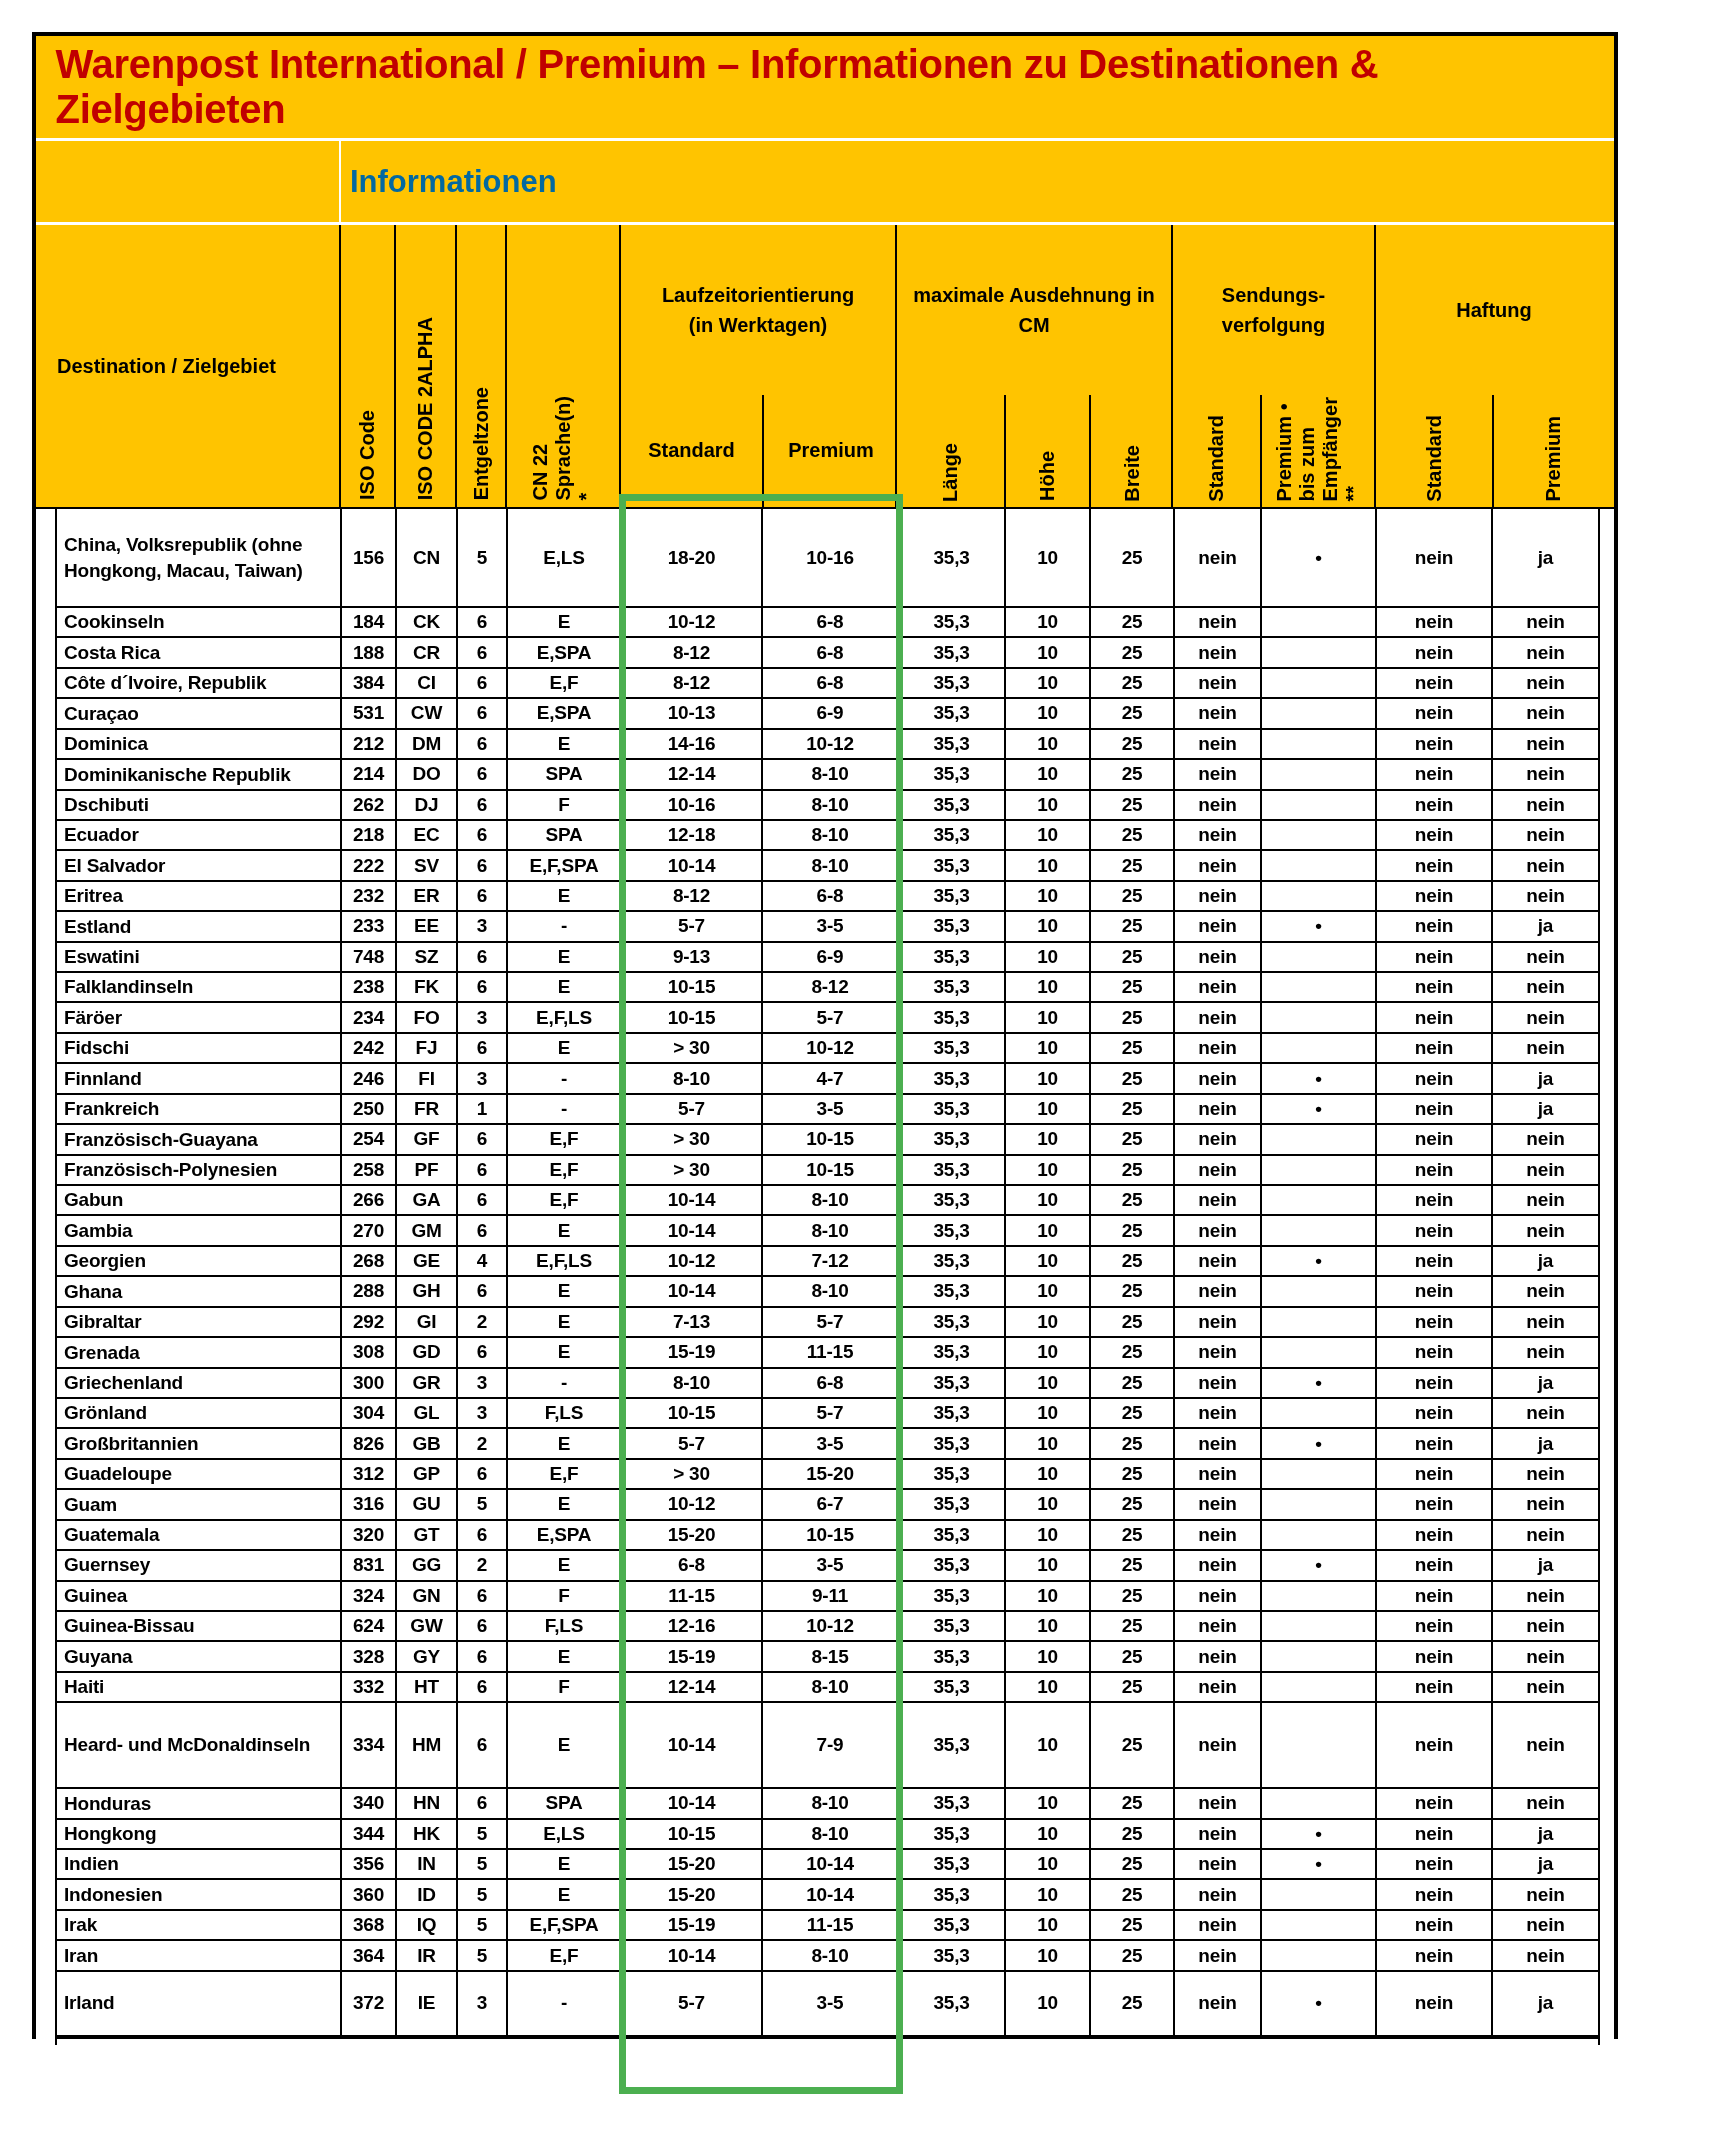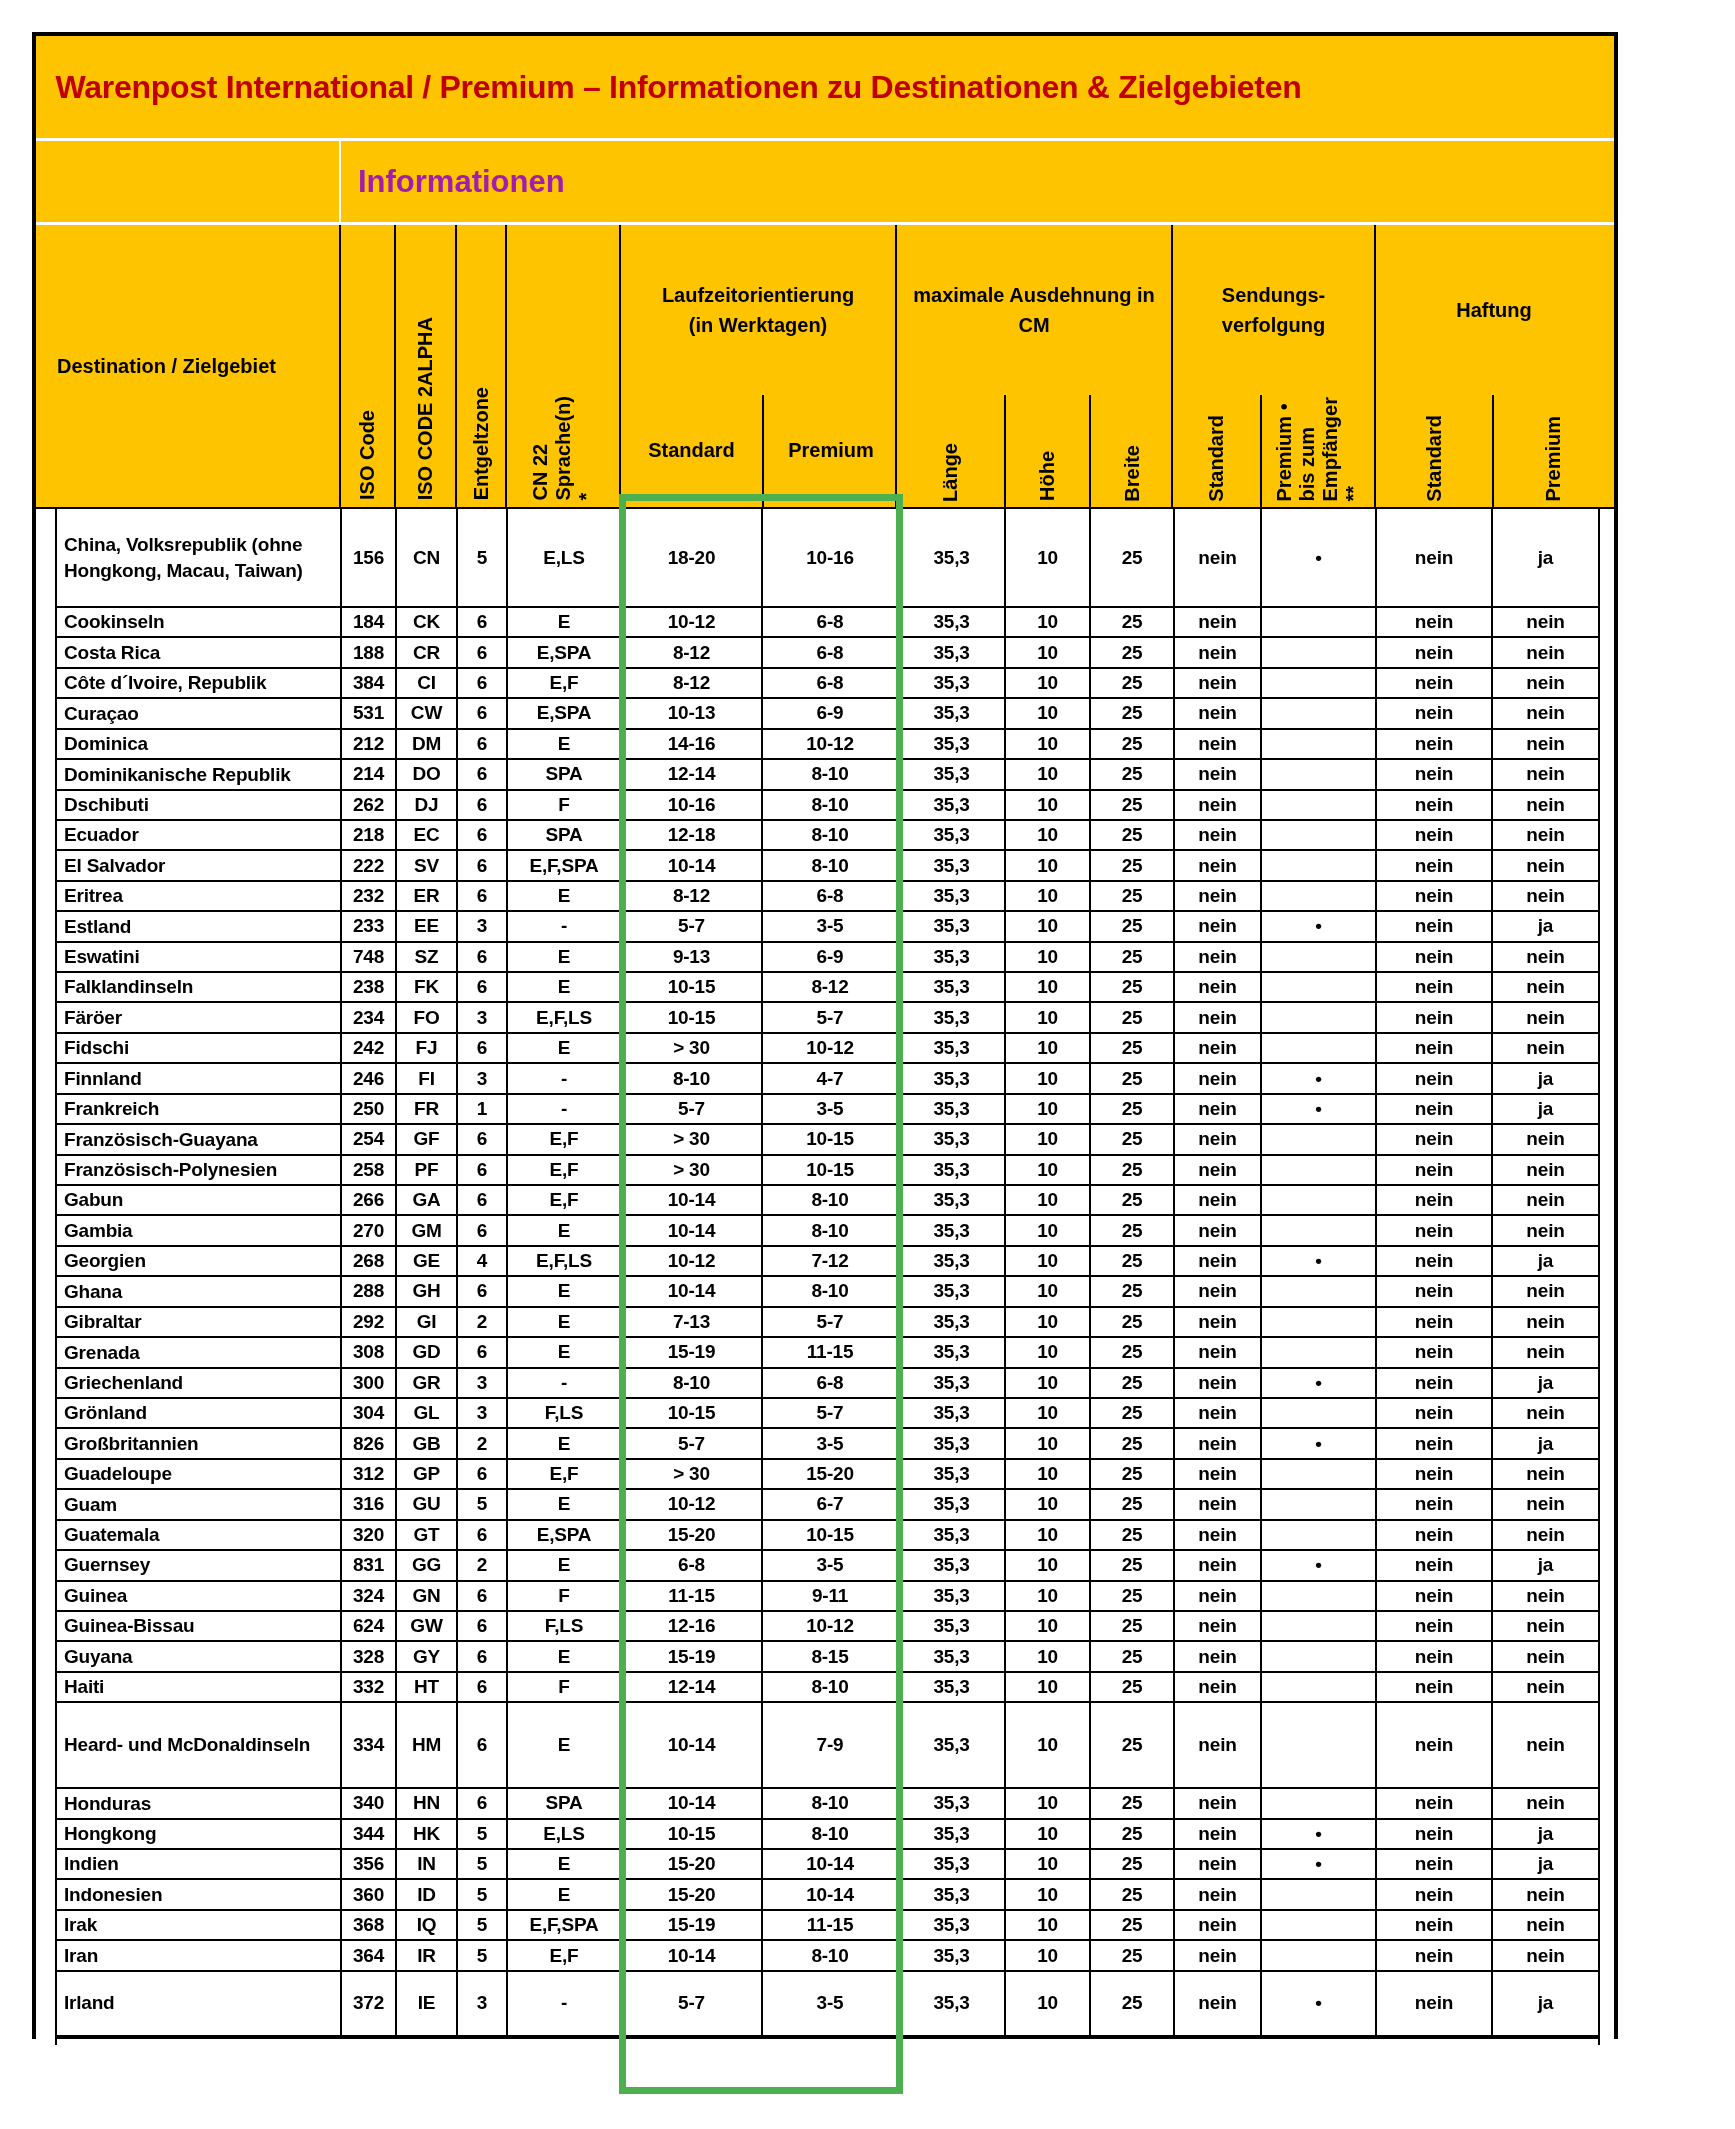--- a/index.html
+++ b/index.html
@@ -4,25 +4,25 @@
 <style>
   html,body{margin:0;padding:0;background:#fff;}
   #page{position:relative;width:1736px;height:2129px;background:#fff;overflow:hidden;
         font-family:"Liberation Sans",sans-serif;}
   #sheet{position:absolute;left:32px;top:32px;width:1586px;border:4.2px solid #000;
          box-sizing:border-box;background:#fff;}
   
   .hdr{background:#FFC400;color:#000;}
   .title-row{height:105px;border-bottom:3.5px solid #fff;display:flex;align-items:center;
              padding-left:19.6px;box-sizing:border-box;}
-  .title-row .t{color:#C00000;font-size:32px;font-weight:bold;letter-spacing:-0.3px;}
+  .title-row .t{color:#C00000;font-size:40px;font-weight:bold;letter-spacing:-0.3px;}
   .info-row{height:84px;border-bottom:3.5px solid #fff;display:flex;box-sizing:border-box;}
   .info-spacer{width:305px;flex:none;border-right:2.8px solid #fff;box-sizing:border-box;}
-  .info-label{color:#a21caf;font-size:31px;font-weight:bold;display:flex;align-items:center;
-              padding-left:17px;}
+  .info-label{color:#0369a1;font-size:31px;font-weight:bold;display:flex;align-items:center;
+              padding-left:9px;}
   .colhead{display:flex;height:284px;border-bottom:2.8px solid #000;box-sizing:border-box;}
   .colhead>div{box-sizing:border-box;flex:none;}
   .bcell{border-right:2.1px solid #000;}
   .dest-cell{width:305px;display:flex;align-items:center;justify-content:flex-start;
              padding-left:21px;font-size:20px;font-weight:bold;}
   .rotcell{display:flex;align-items:flex-end;justify-content:center;padding-bottom:7px;}
   .rot{writing-mode:vertical-rl;transform:rotate(180deg);font-size:20px;font-weight:bold;
        white-space:pre-line;line-height:1.15;text-align:left;}
   .w-iso{width:55px}.w-iso2{width:61px}.w-entgelt{width:50px}.w-cn22{width:114px}
   .group{display:flex;flex-direction:column;}

